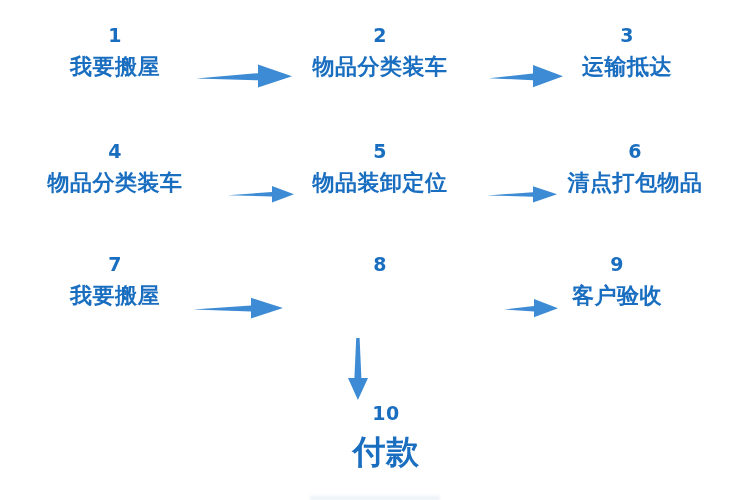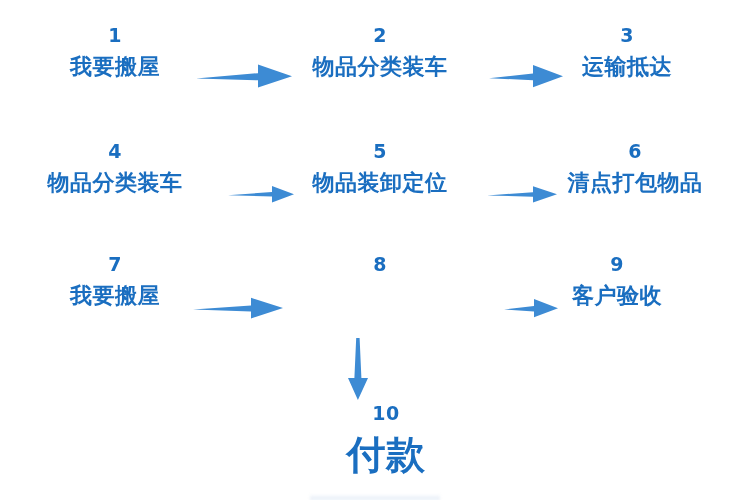--- a/index.html
+++ b/index.html
@@ -38,21 +38,21 @@
   }
   .node-label {
     color: #1a6ec0;
     font-weight: bold;
     font-size: 22px;
     line-height: 1.05;
     letter-spacing: 0.5px;
     margin-top: 10px;
   }
   .node.final .node-label {
-    font-size: 39px;
+    font-size: 33px;
     margin-top: 12px;
   }
 
   
   .arrow {
     position: absolute;
     transform: translateY(-50%);
   }
   .arrow svg { display: block; overflow: visible; }
   .arrow-down {

